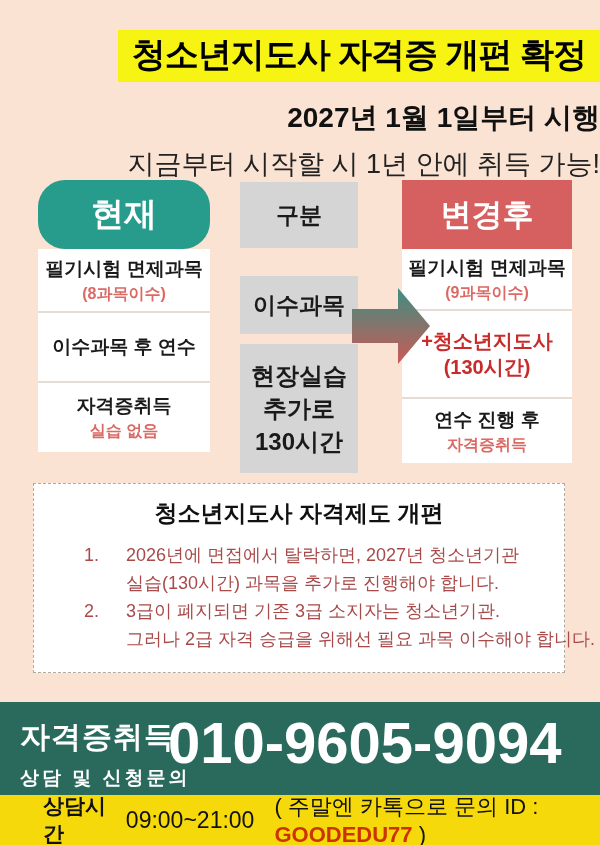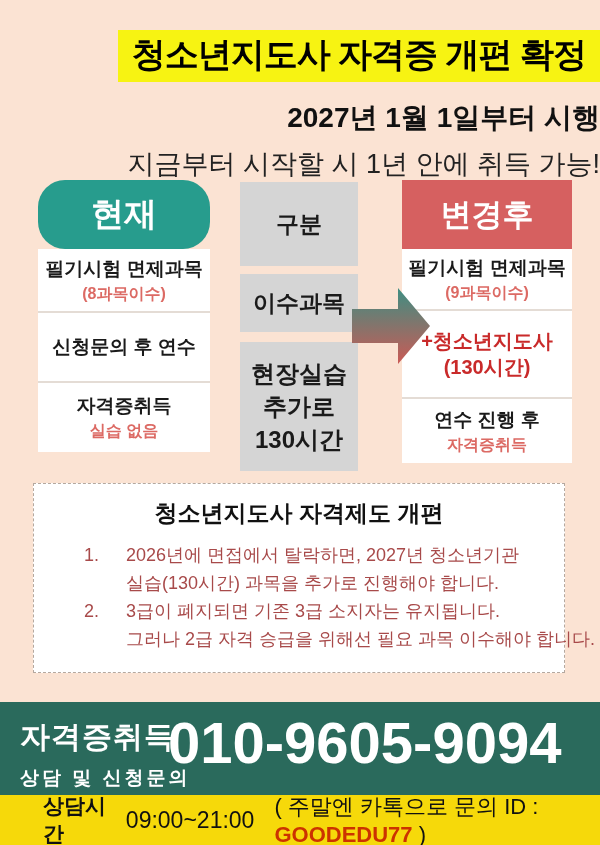--- a/index.html
+++ b/index.html
@@ -58,21 +58,21 @@
   .c-aft-1 { height:62px; } .c-aft-2 { height:88px; } .c-aft-3 { height:64px; }
 
   .col-category { position:absolute; left:240px; top:2px; width:118px; }
   .cat-cell {
     background:#d5d5d5;
     display:flex; align-items:center; justify-content:center;
     text-align:center;
     font-size:23px; font-weight:600; color:#1a1a1a;
     white-space:pre-line; line-height:30px;
   }
-  .cat-1 { height:84px; margin-bottom:8px; }
+  .cat-1 { height:66px; margin-bottom:28px; }
   .cat-2 { height:58px; margin-bottom:10px; }
   .cat-3 { height:129px; font-size:24px; line-height:33px; }
 
   .arrow { position:absolute; left:352px; top:108px; width:78px; height:76px; }
 
   
   .notice {
     position:absolute; top:483px; left:33px;
     width:532px; height:190px;
     background:#fff;
@@ -128,21 +128,21 @@
   <div class="table">
 
     <div class="col-current">
       <div class="col-head current">현재</div>
       <div class="cells">
         <div class="cell c-cur-1">
           <span class="main">필기시험 면제과목</span>
           <span class="sub">(8과목이수)</span>
         </div>
         <div class="cell c-cur-2">
-          <span class="main">신청문의 후 연수</span>
+          <span class="main">이수과목 후 연수</span>
         </div>
         <div class="cell c-cur-3">
           <span class="main">자격증취득</span>
           <span class="sub">실습 없음</span>
         </div>
       </div>
     </div>
 
     <div class="col-category">
       <div class="cat-cell cat-1">구분</div>
@@ -187,21 +187,21 @@
       <div class="notice-item">
         <span class="notice-num">1.</span>
         <span class="notice-lines">
           <span>2026년에 면접에서 탈락하면, 2027년 청소년기관</span><br>
           <span>실습(130시간) 과목을 추가로 진행해야 합니다.</span>
         </span>
       </div>
       <div class="notice-item">
         <span class="notice-num">2.</span>
         <span class="notice-lines">
-          <span>3급이 폐지되면 기존 3급 소지자는 유지됩니다.</span><br>
+          <span>3급이 폐지되면 기존 3급 소지자는 청소년기관.</span><br>
           <span>그러나 2급 자격 승급을 위해선 필요 과목 이수해야 합니다.</span>
         </span>
       </div>
     </div>
   </div>
 
   <div class="contact">
     <div class="contact-label">
       <div class="contact-l1">자격증취득</div>
       <div class="contact-l2">상담 및 신청문의</div>

